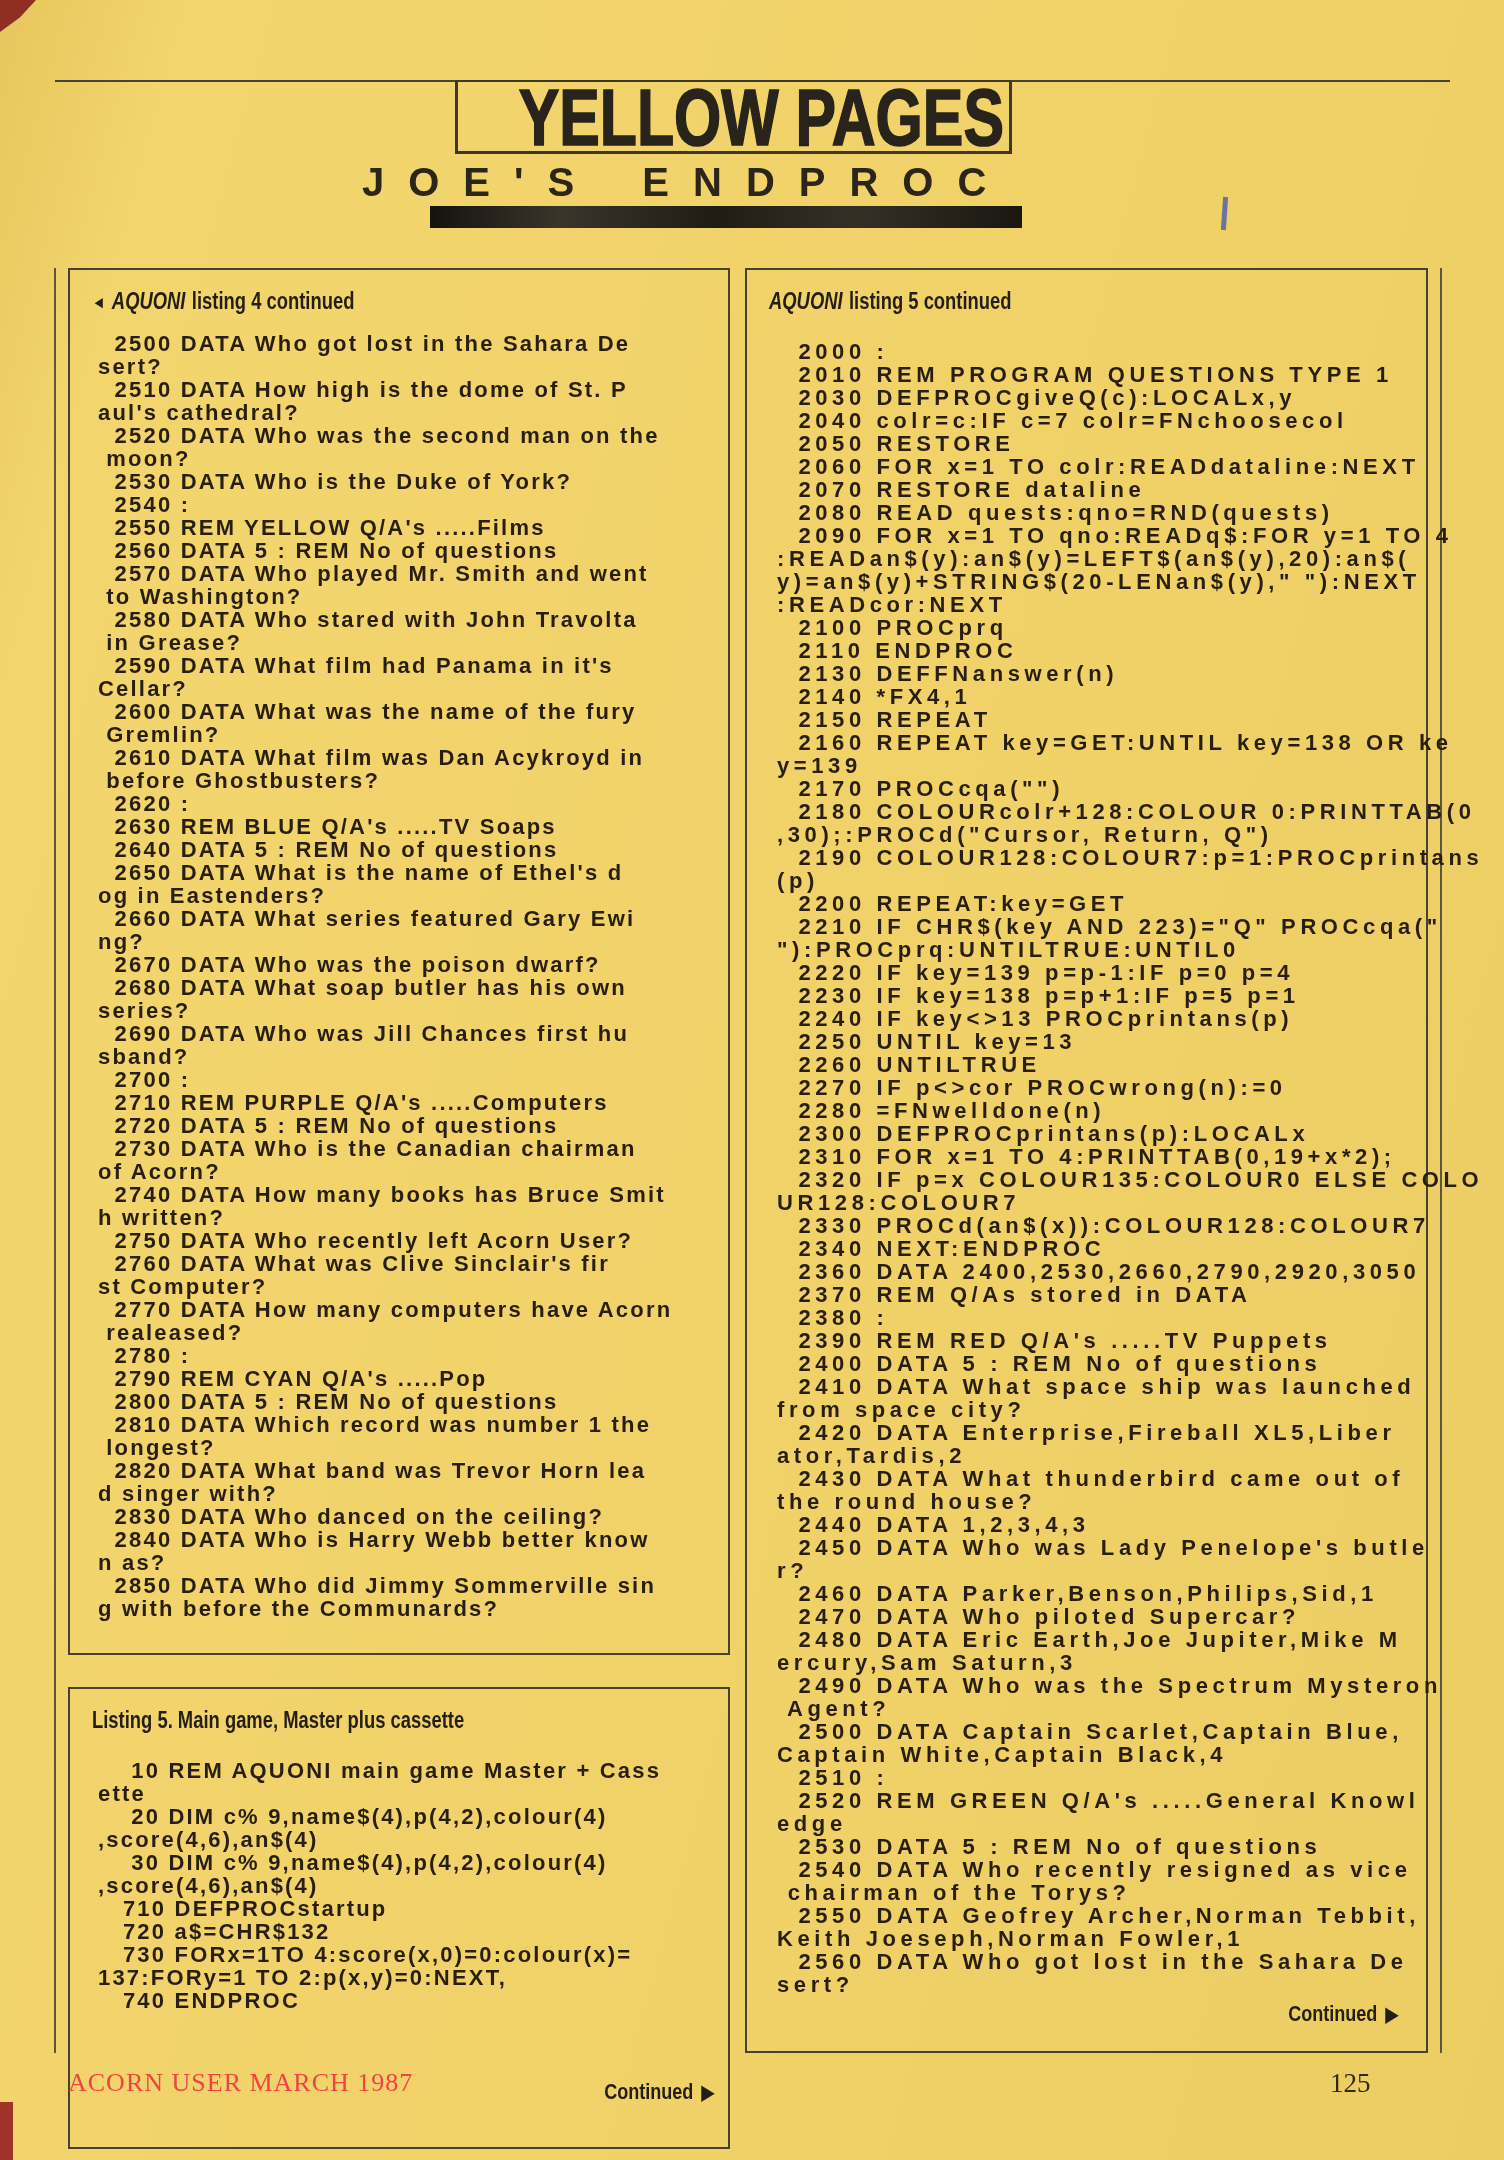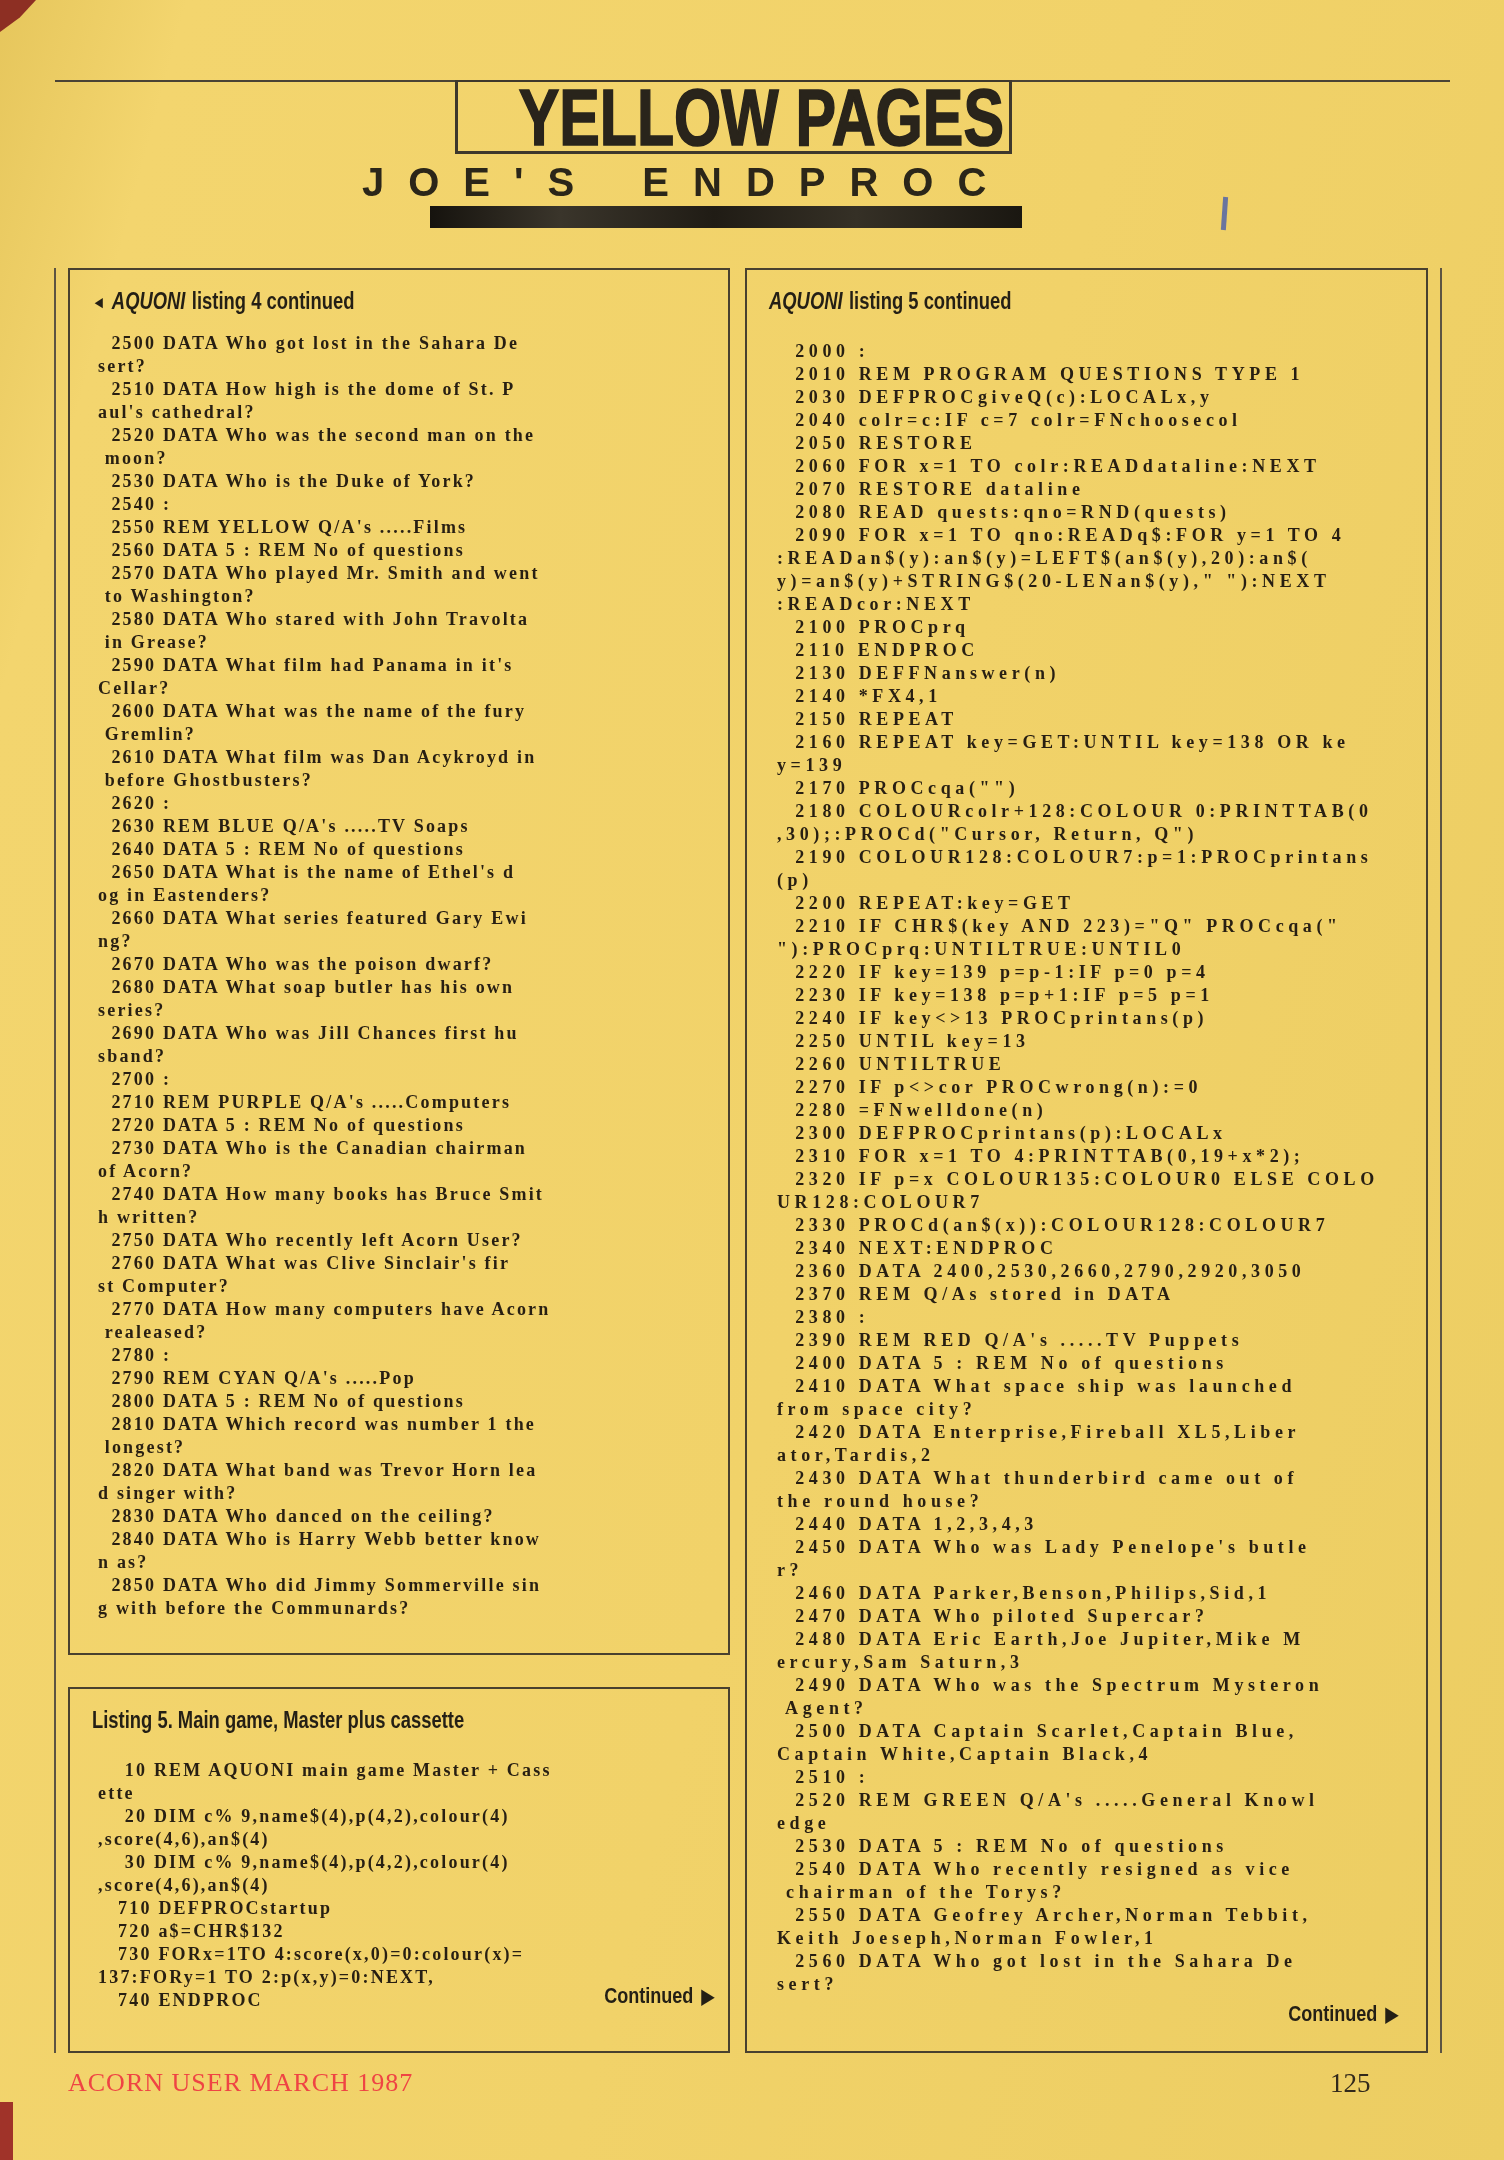--- a/index.html
+++ b/index.html
@@ -21,35 +21,35 @@
   .top-rule { position:absolute; left:55px; top:80px; width:1395px; height:2px; background:#4a4335; }
   .masthead-box { position:absolute; left:455px; top:80px; width:557px; height:74px; border:3px solid #3e382c; border-top-width:2px; display:flex; align-items:center; justify-content:flex-start; }
   .masthead-text { font-size:76px; font-weight:bold; white-space:nowrap; color:#29241b; transform:scale(0.8,1.06); -webkit-text-stroke:1.6px #29241b; }
   .subtitle { position:absolute; left:362px; top:160px; font-size:40px; font-weight:bold; letter-spacing:24px; word-spacing:9px; white-space:nowrap; color:#2b2619; }
   .subtitle-bar { position:absolute; left:430px; top:206px; width:592px; height:22px;
     background:linear-gradient(90deg,#16130e,#3a352b 22%,#201c15 48%,#353026 72%,#1a1711 100%); }
 
   
   .box { position:absolute; border:2px solid #49412f; }
   .box-l4 { left:68px;  top:268px;  width:662px; height:1387px; }
-  .box-l5 { left:68px;  top:1687px; width:662px; height:366px;padding-left:17px;  }
+  .box-l5 { left:68px;  top:1687px; width:662px; height:462px;padding-left:17px;  }
   .box-r  { left:745px; top:268px;  width:683px; height:1785px; }
 
   .edge-rule { position:absolute; top:268px; height:1785px; width:2px; background:#5d5442; }
   .edge-rule.left  { left:54px; }
   .edge-rule.right { left:1440px; }
 
   .box-head { position:absolute; left:22px; top:18px; display:flex; gap:8px; align-items:baseline;
     font-size:23px; font-weight:bold; color:#241f15; white-space:nowrap;
     transform:scaleX(0.8); transform-origin:left top; }
   .box-head em { font-style:italic; }
   .box-head .arrow-left { font-size:17px; position:relative; top:-1px; }
 
-  .code { position:absolute; font-family:Liberation Serif, serif;
-    font-weight:bold; font-size:18px; line-height:23px; white-space:pre; color:#281f12; }
+  .code { position:absolute; font-family:Liberation Sans, sans-serif;
+    font-weight:bold; font-size:22px; line-height:23px; white-space:pre; color:#281f12; }
   .code-left  { left:28px; top:62px; letter-spacing:2.2px; }
   .box-l5 .code-left { top:70px; }
   .code-right { left:30px; top:70px; letter-spacing:4.6px; }
 
   .continued { position:absolute; display:flex; gap:10px; align-items:center;
     font-size:22px; font-weight:bold; color:#241f15;
     transform:scaleX(0.82); transform-origin:right center; white-space:nowrap; }
   .continued .arrow-right { font-size:20px; }
   .box-l5 .continued { right:14px; bottom:42px; }
   .box-r  .continued { right:28px; bottom:24px; }

